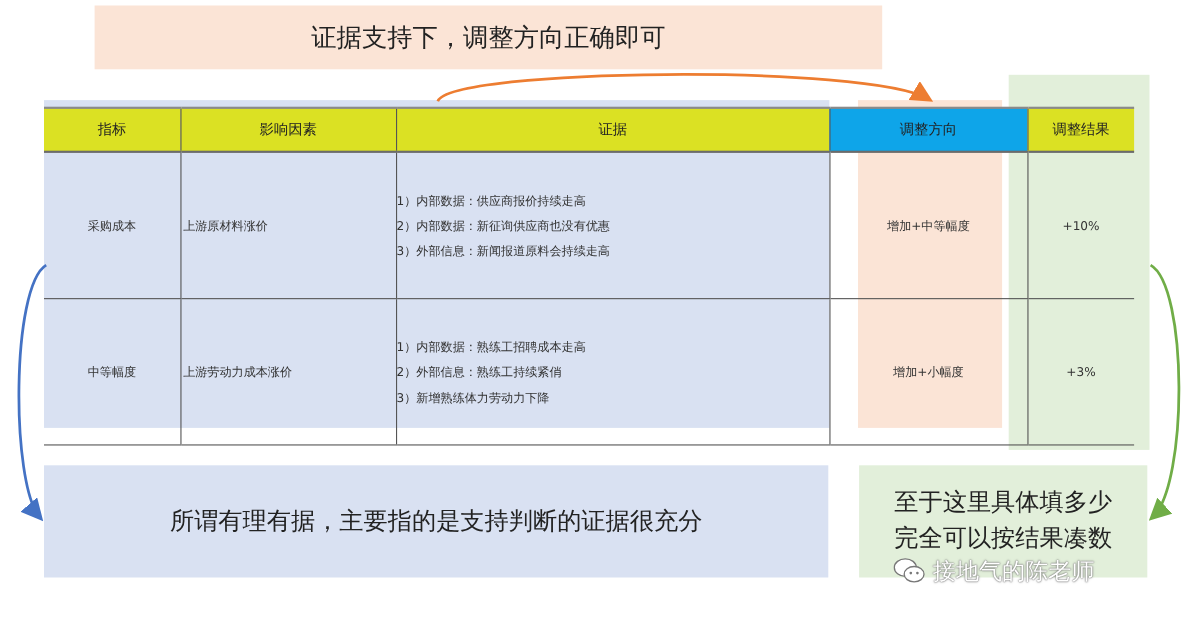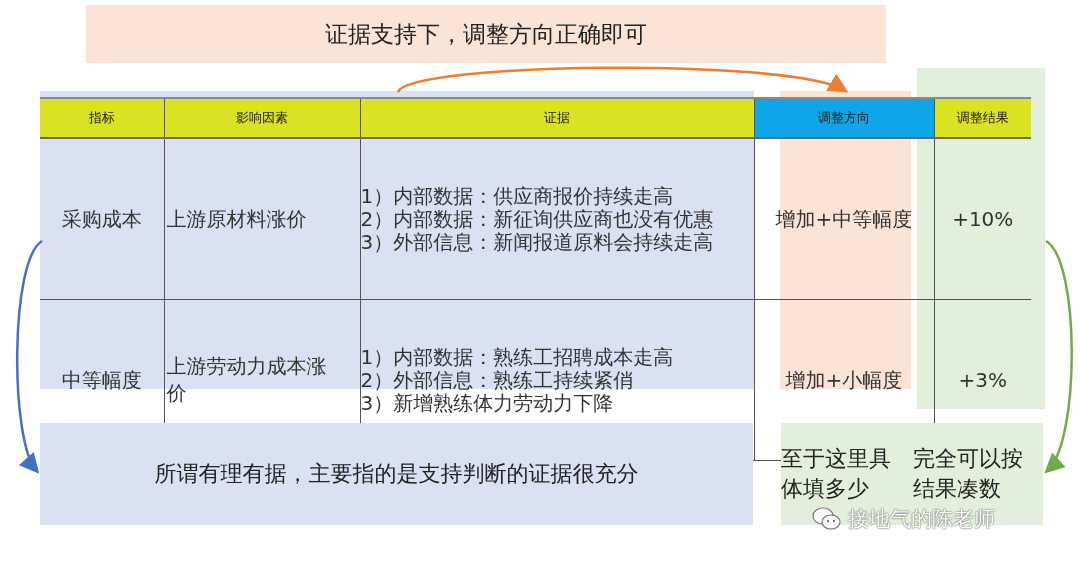--- a/index.html
+++ b/index.html
@@ -1,40 +1,40 @@
 <!DOCTYPE html>
 <html><head>
 <meta charset="utf-8">
 <style>
   html, body { margin:0; padding:0; }
   body { width:1080px; height:572px; position:relative; background:#ffffff; overflow:hidden;
          font-family: "DejaVu Sans", "Liberation Sans", sans-serif; color:#333; }
   .abs { position:absolute; }
-  .top-banner { left:86px; top:5px; width:800px; height:58px; background:#fbe4d6;
+  .top-banner { left:86px; top:5px; width:716px; height:58px; background:#fbe4d6;
                 display:flex; align-items:center; justify-content:center; font-size:23px; color:#222; }
   .bg-blue { left:40px; top:91px; width:714px; height:298px; background:#d9e1f2; }
   .bg-orange { left:780px; top:91px; width:131px; height:298px; background:#fbe4d6; }
   .bg-green { left:917px; top:68px; width:128px; height:341px; background:#e2efda; }
   table.main { position:absolute; left:40px; top:97px; width:991px; border-collapse:collapse; table-layout:fixed; }
   table.main th { background:#dbe123; height:38px; font-weight:normal; font-size:13px; color:#222;
                   border-top:2px solid #8a8a8a; border-bottom:2px solid #6b6b6b; border-left:1px solid #555; padding:0; }
   table.main th:first-child { border-left:none; }
   table.main th.hl { background:#0ea5e9; }
   table.main td { border-top:1px solid #555; border-bottom:1px solid #555; border-left:1px solid #555;
-                  font-size:20px; color:#333; padding:16px; height:128px; vertical-align:middle; background:transparent; }
+                  font-size:11px; color:#333; padding:2px; height:128px; vertical-align:middle; background:transparent; }
   table.main td:first-child { border-left:none; text-align:center; }
   td.factor { text-align:left; padding-left:2px !important; }
   td.evidence { text-align:left; padding-left:0 !important; line-height:23px; }
   td.dir, td.res { text-align:center; }
   td.res { font-size:16px; }
   .bottom-left { left:40px; top:423px; width:713px; height:102px; background:#d9e1f2;
                  display:flex; justify-content:center; align-items:center; gap:14px;
                  font-size:22px; color:#222; }
   .bottom-right { left:781px; top:423px; width:262px; height:102px; background:#e2efda;
-                  display:flex; justify-content:center; align-items:center; gap:2px;
+                  display:flex; flex-direction:column; justify-content:center; align-items:center; gap:2px;
                   font-size:22px; color:#222; line-height:30px; }
   .watermark { left:812px; top:505px; display:flex; align-items:center; gap:6px; font-size:21px; color:#ffffff;
                text-shadow: 0 0 2px #666, 0 0 1px #666; }
   svg.arrows { position:absolute; left:0; top:0; }
 </style>
 </head>
 <body>
 
 <div class="abs top-banner">
   <span>证据支持下，调整方向正确即可</span>

